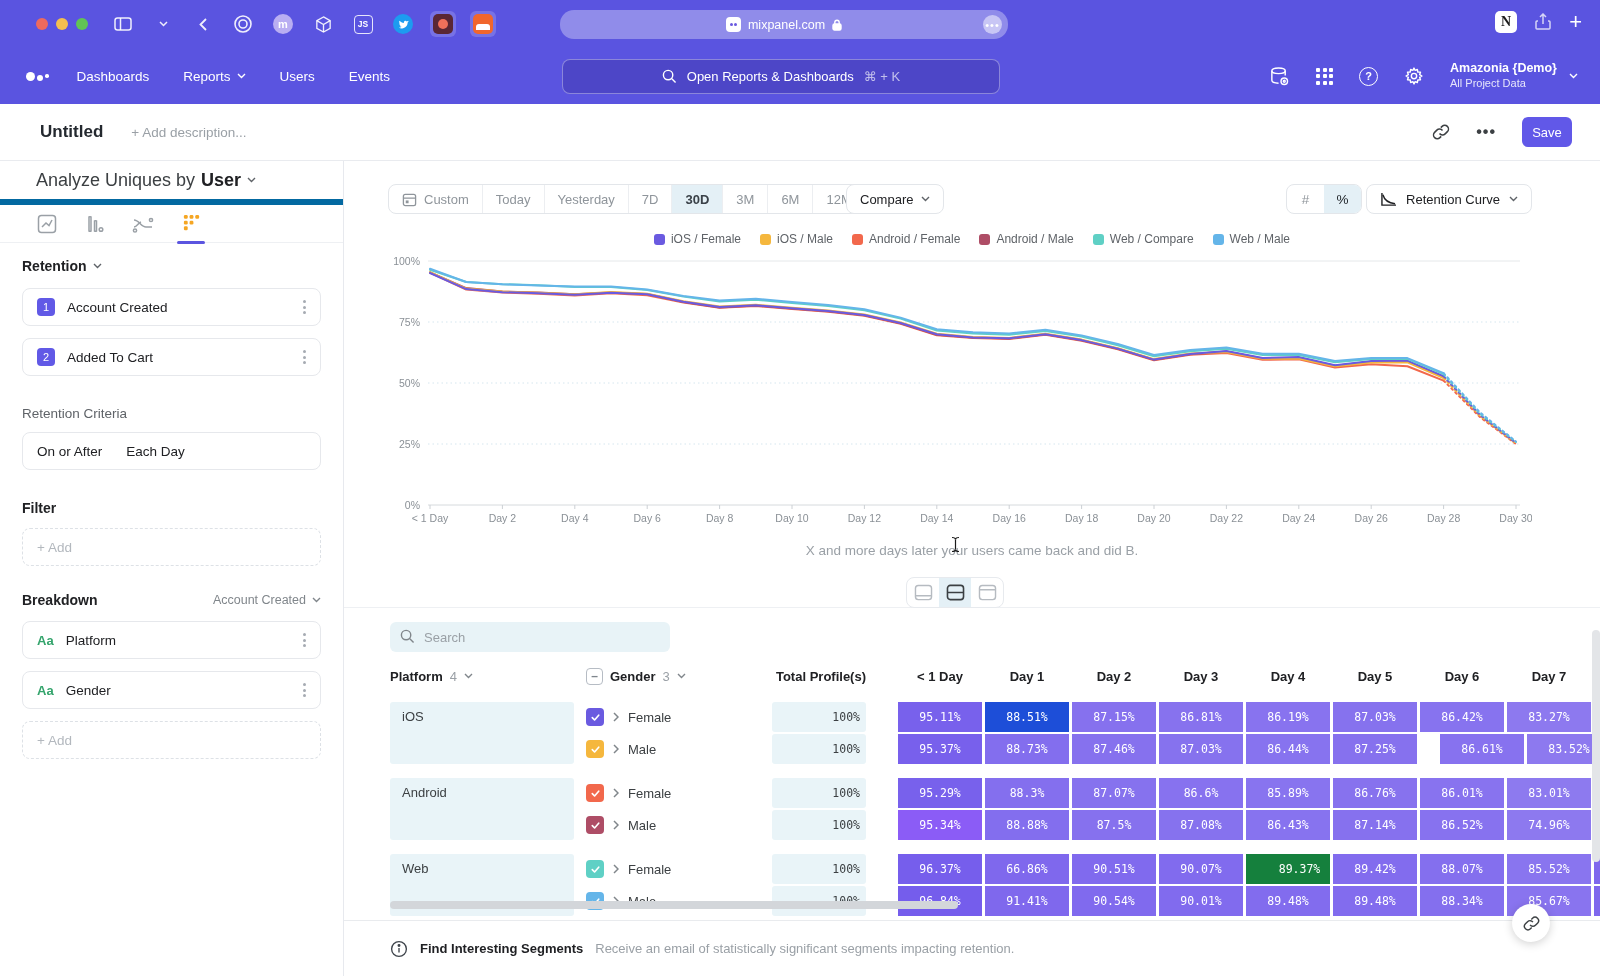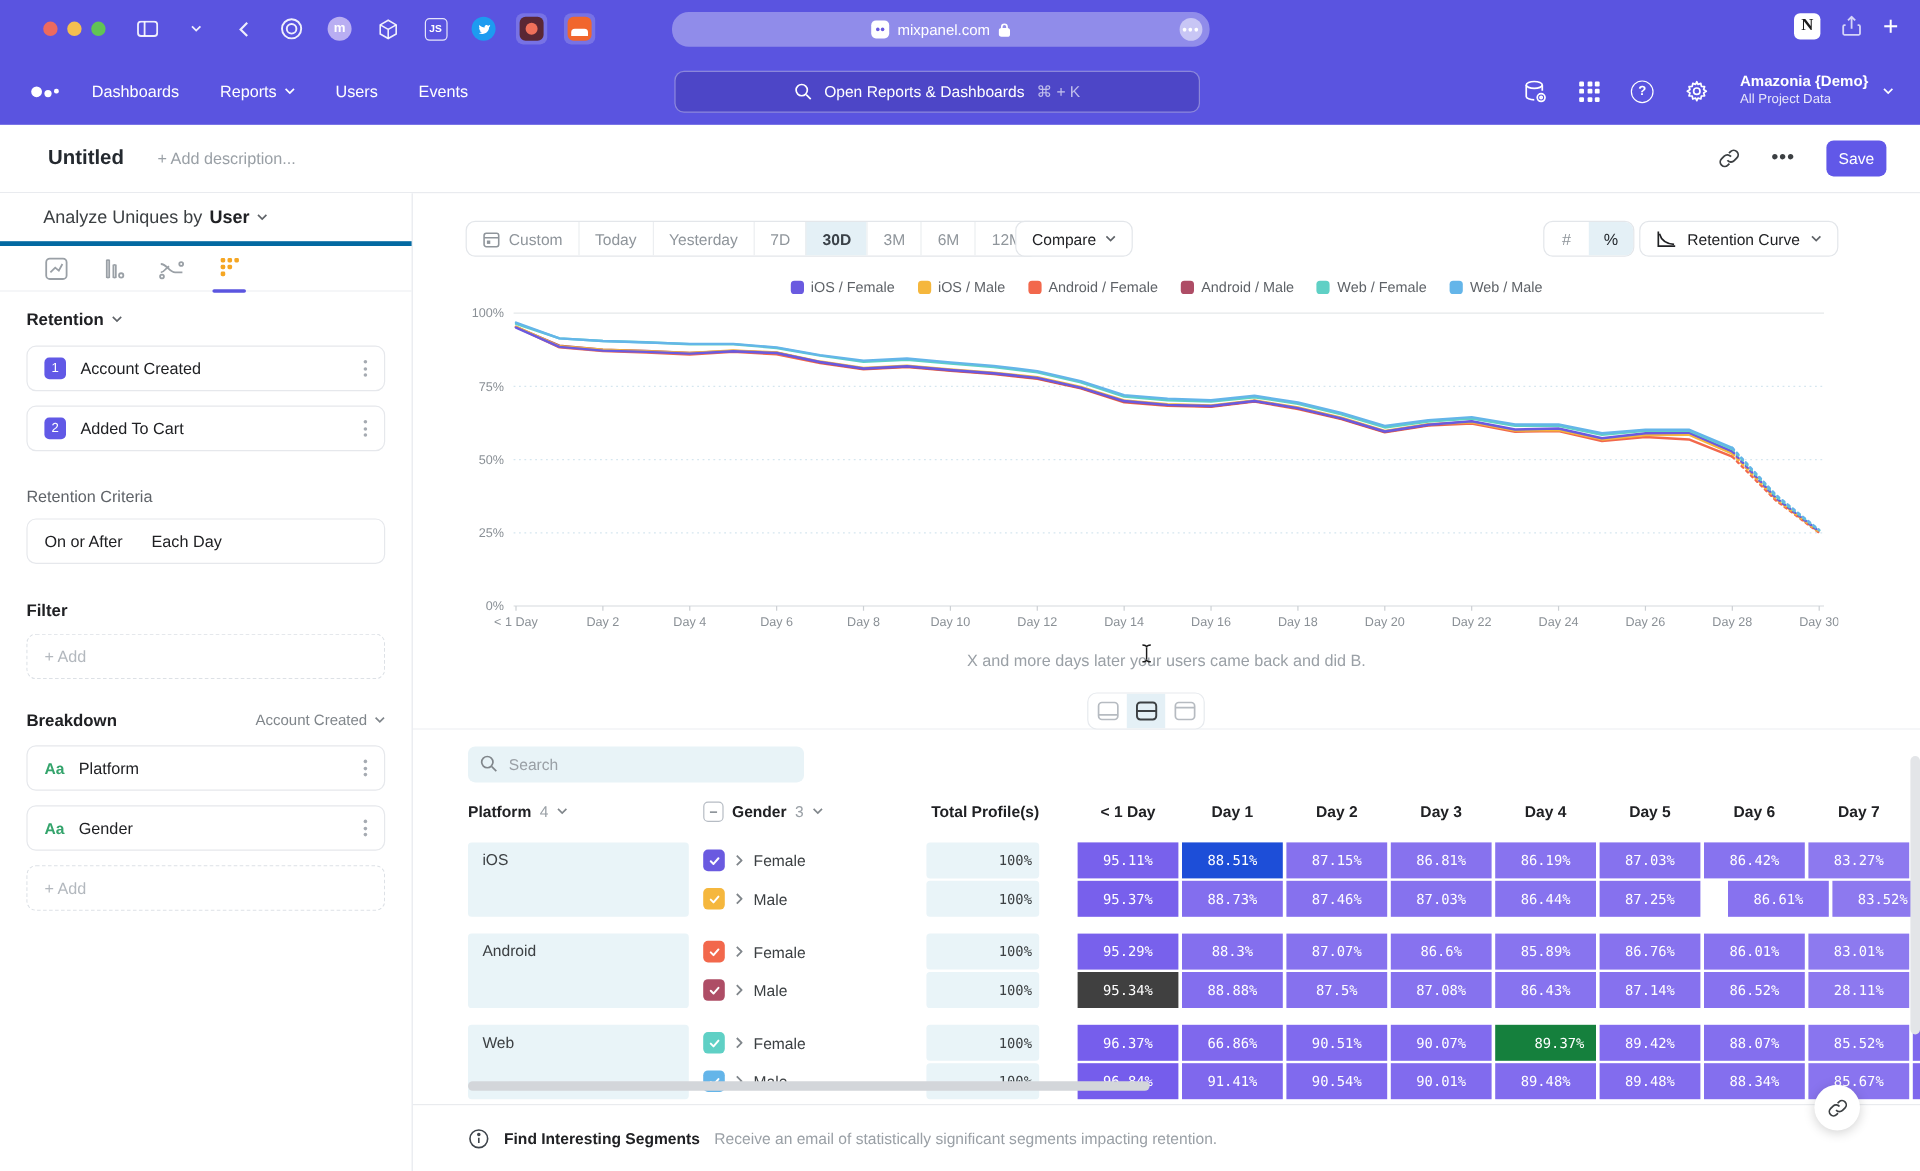--- a/index.html
+++ b/index.html
@@ -54,21 +54,21 @@
   .rhead-right { margin-left:auto; display:flex; align-items:center; gap:26px; }
   .ellipsis { color:#3c4043; font-size:16px; letter-spacing:1px; font-weight:bold; }
   .save-btn { width:50px; height:30px; background:#6158e8; color:#fff; border:none; border-radius:6px; font-size:13px; font-family:inherit; }
 
   
   .body-wrap { display:flex; height:815px; }
   .sidebar { width:344px; border-right:1px solid #e7e9ee; display:flex; flex-direction:column; position:relative; background:#fff; }
   .main { flex:1; position:relative; overflow:hidden; }
 
   
-  .sb-analyze { height:44px; display:flex; align-items:center; gap:6px; padding-left:36px; font-size:15px; color:#3c4043; border-bottom:4px solid #0369a1; }
+  .sb-analyze { height:44px; display:flex; align-items:center; gap:6px; padding-left:36px; font-size:18px; color:#3c4043; border-bottom:6px solid #0369a1; }
   .sb-analyze b { color:#202124; font-weight:bold; }
   .sb-tabs { height:38px; display:flex; align-items:center; gap:22px; padding-left:34px; border-bottom:1px solid #eef0f3; }
   .sb-tab { width:26px; height:38px; display:flex; align-items:center; justify-content:center; position:relative; color:#9aa0a6; }
   .sb-tab.active { color:#f5a623; }
   .sb-tab.active::after { content:""; position:absolute; bottom:-1px; left:-1px; width:28px; height:3px; background:#5b55e0; border-radius:2px; }
   .sb-section { padding:0 22px; }
   .sb-label { font-size:14px; font-weight:bold; color:#202124; display:flex; align-items:center; gap:6px; }
   .sb-sublabel { font-size:13.5px; color:#5f6368; }
   .sb-card { height:38px; border:1px solid #e6e8ec; border-radius:8px; background:#fff; display:flex; align-items:center; padding:0 12px 0 14px; gap:12px; }
   .sb-card .grow { flex:1; font-size:13.5px; font-weight:500; color:#202124; }
@@ -499,21 +499,21 @@
         <span class="lg-item">
           <span class="lg-sw" style="background: rgb(242, 104, 76);"></span>
           <span>Android / Female</span>
         </span>
         <span class="lg-item">
           <span class="lg-sw" style="background: rgb(174, 77, 102);"></span>
           <span>Android / Male</span>
         </span>
         <span class="lg-item">
           <span class="lg-sw" style="background: rgb(95, 208, 197);"></span>
-          <span>Web / Female</span>
+          <span>Web / Compare</span>
         </span>
         <span class="lg-item">
           <span class="lg-sw" style="background: rgb(100, 181, 233);"></span>
           <span>Web / Male</span>
         </span>
       </div>
     <div class="chart-wrap">
         <svg id="chart" width="1152" height="285">
           <line x1="48" x2="1140" y1="252" y2="252" fill="none" stroke="#d6dadd"></line>
           <text x="40" y="255.5" text-anchor="end" font-size="10.5" fill="#8a9096" font-family="Liberation Sans, sans-serif">0%</text>
@@ -739,28 +739,28 @@
                 </span>
                 <span class="chev">
                   <svg width="6" height="10" viewBox="0 0 6 10" fill="none" stroke="#80868b" stroke-width="1.5">
                     <path d="M1 1 L5 5 L1 9"></path>
                   </svg>
                 </span>
                 <span class="g-label">Male</span>
               </div>
               <div class="t-cell">100%</div>
               <div class="vcells">
-                <div class="v-cell" style="background: #404040;">95.34%</div>
+                <div class="v-cell" style="background: #8b5cf6;">95.34%</div>
                 <div class="v-cell" style="background: rgb(131, 110, 238);">88.88%</div>
                 <div class="v-cell" style="background: rgb(134, 113, 238);">87.5%</div>
                 <div class="v-cell" style="background: rgb(134, 114, 238);">87.08%</div>
                 <div class="v-cell" style="background: rgb(135, 115, 239);">86.43%</div>
                 <div class="v-cell" style="background: rgb(134, 113, 238);">87.14%</div>
                 <div class="v-cell" style="background: rgb(135, 114, 239);">86.52%</div>
-                <div class="v-cell" style="background: rgb(141, 121, 239);">28.11%</div>
+                <div class="v-cell" style="background: rgb(141, 121, 239);">74.96%</div>
                 <div class="v-cell" style="background: rgb(127, 104, 237);"></div>
               </div>
             </div>
           </div>
         </div>
         <div class="tgroup">
           <div class="plat-cell" style="height: 62px;">Web</div>
           <div class="grows">
             <div class="trow">
               <div class="g-cell">

